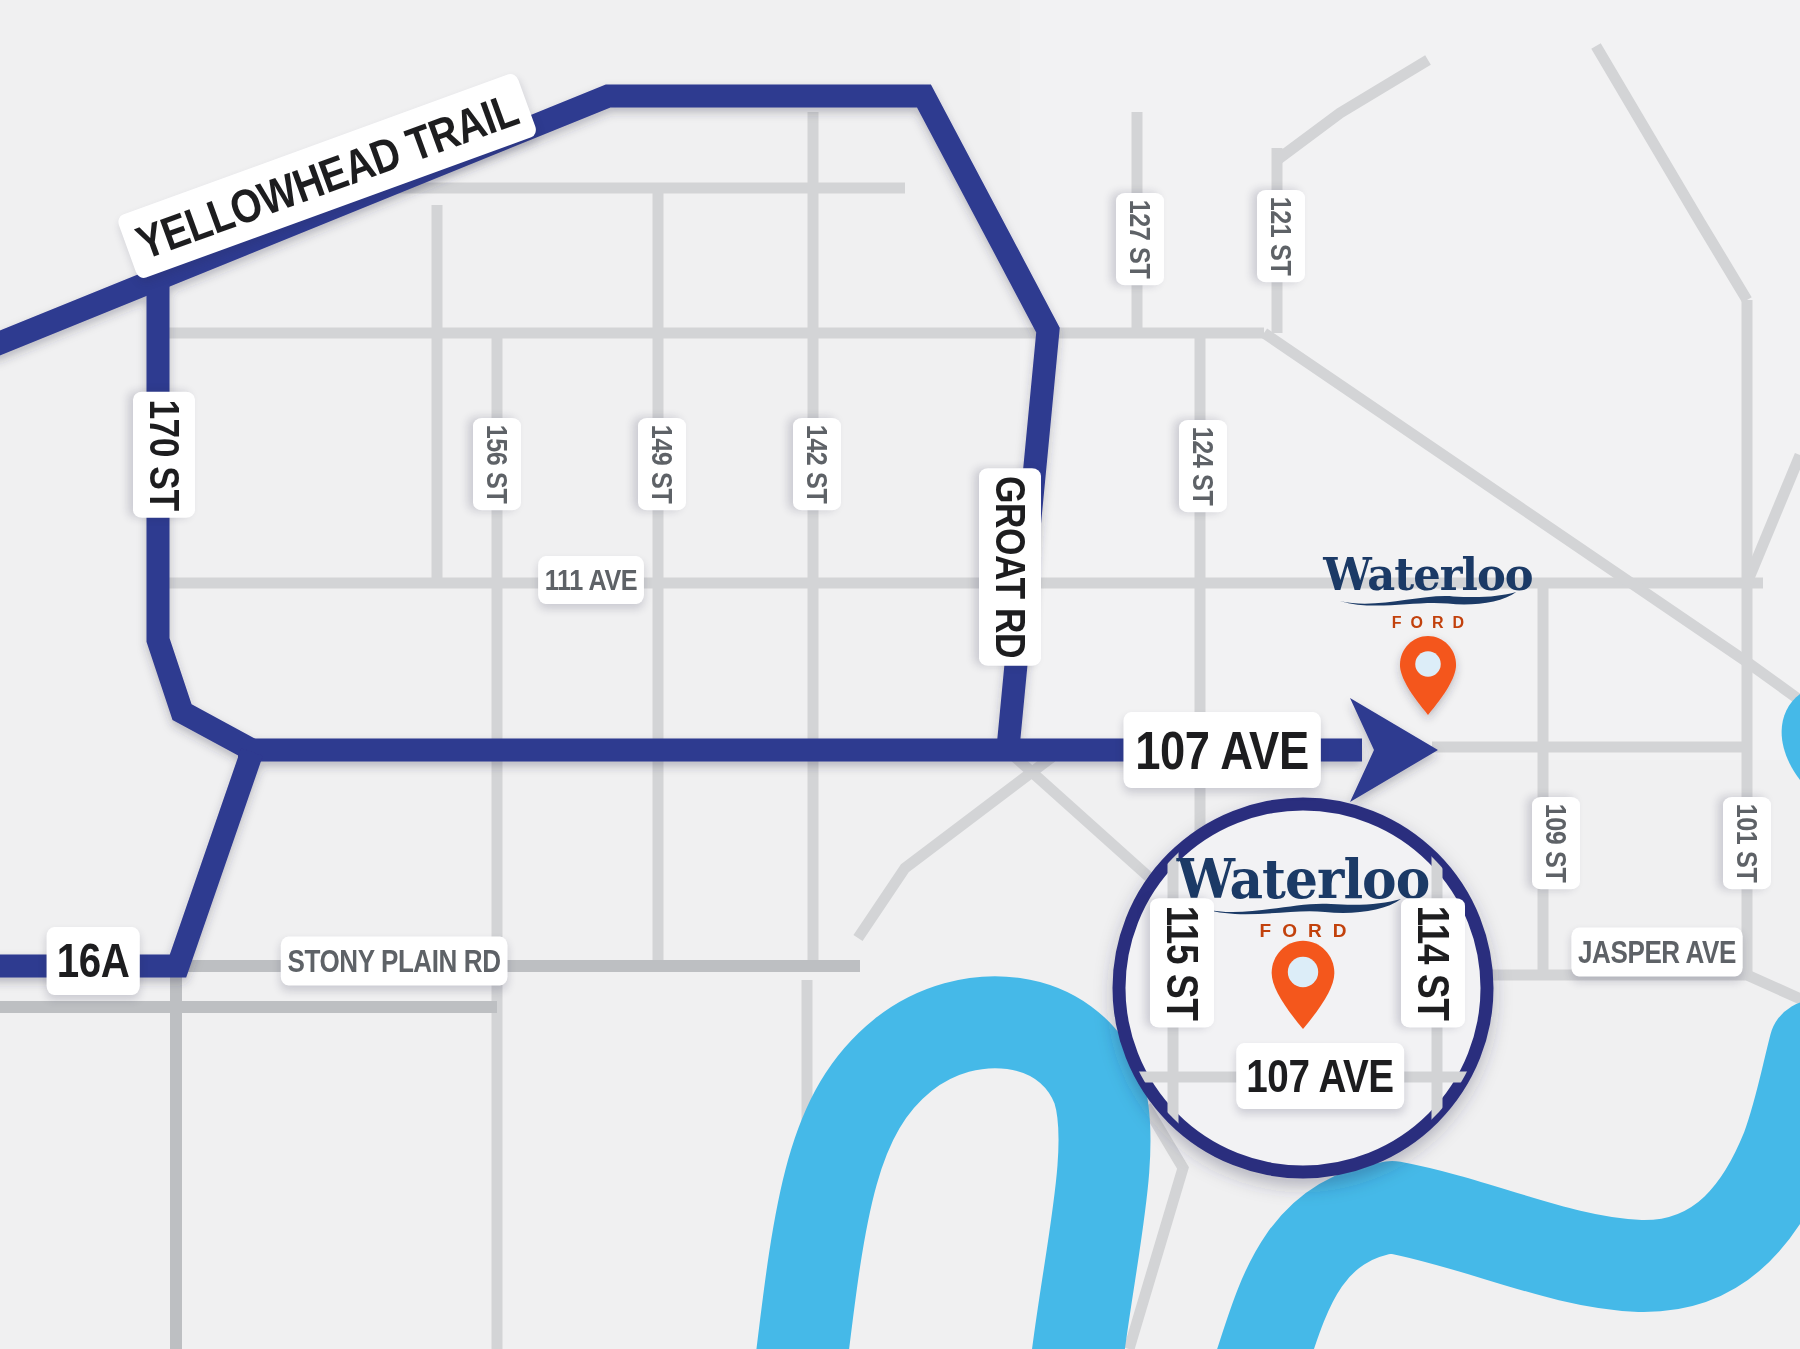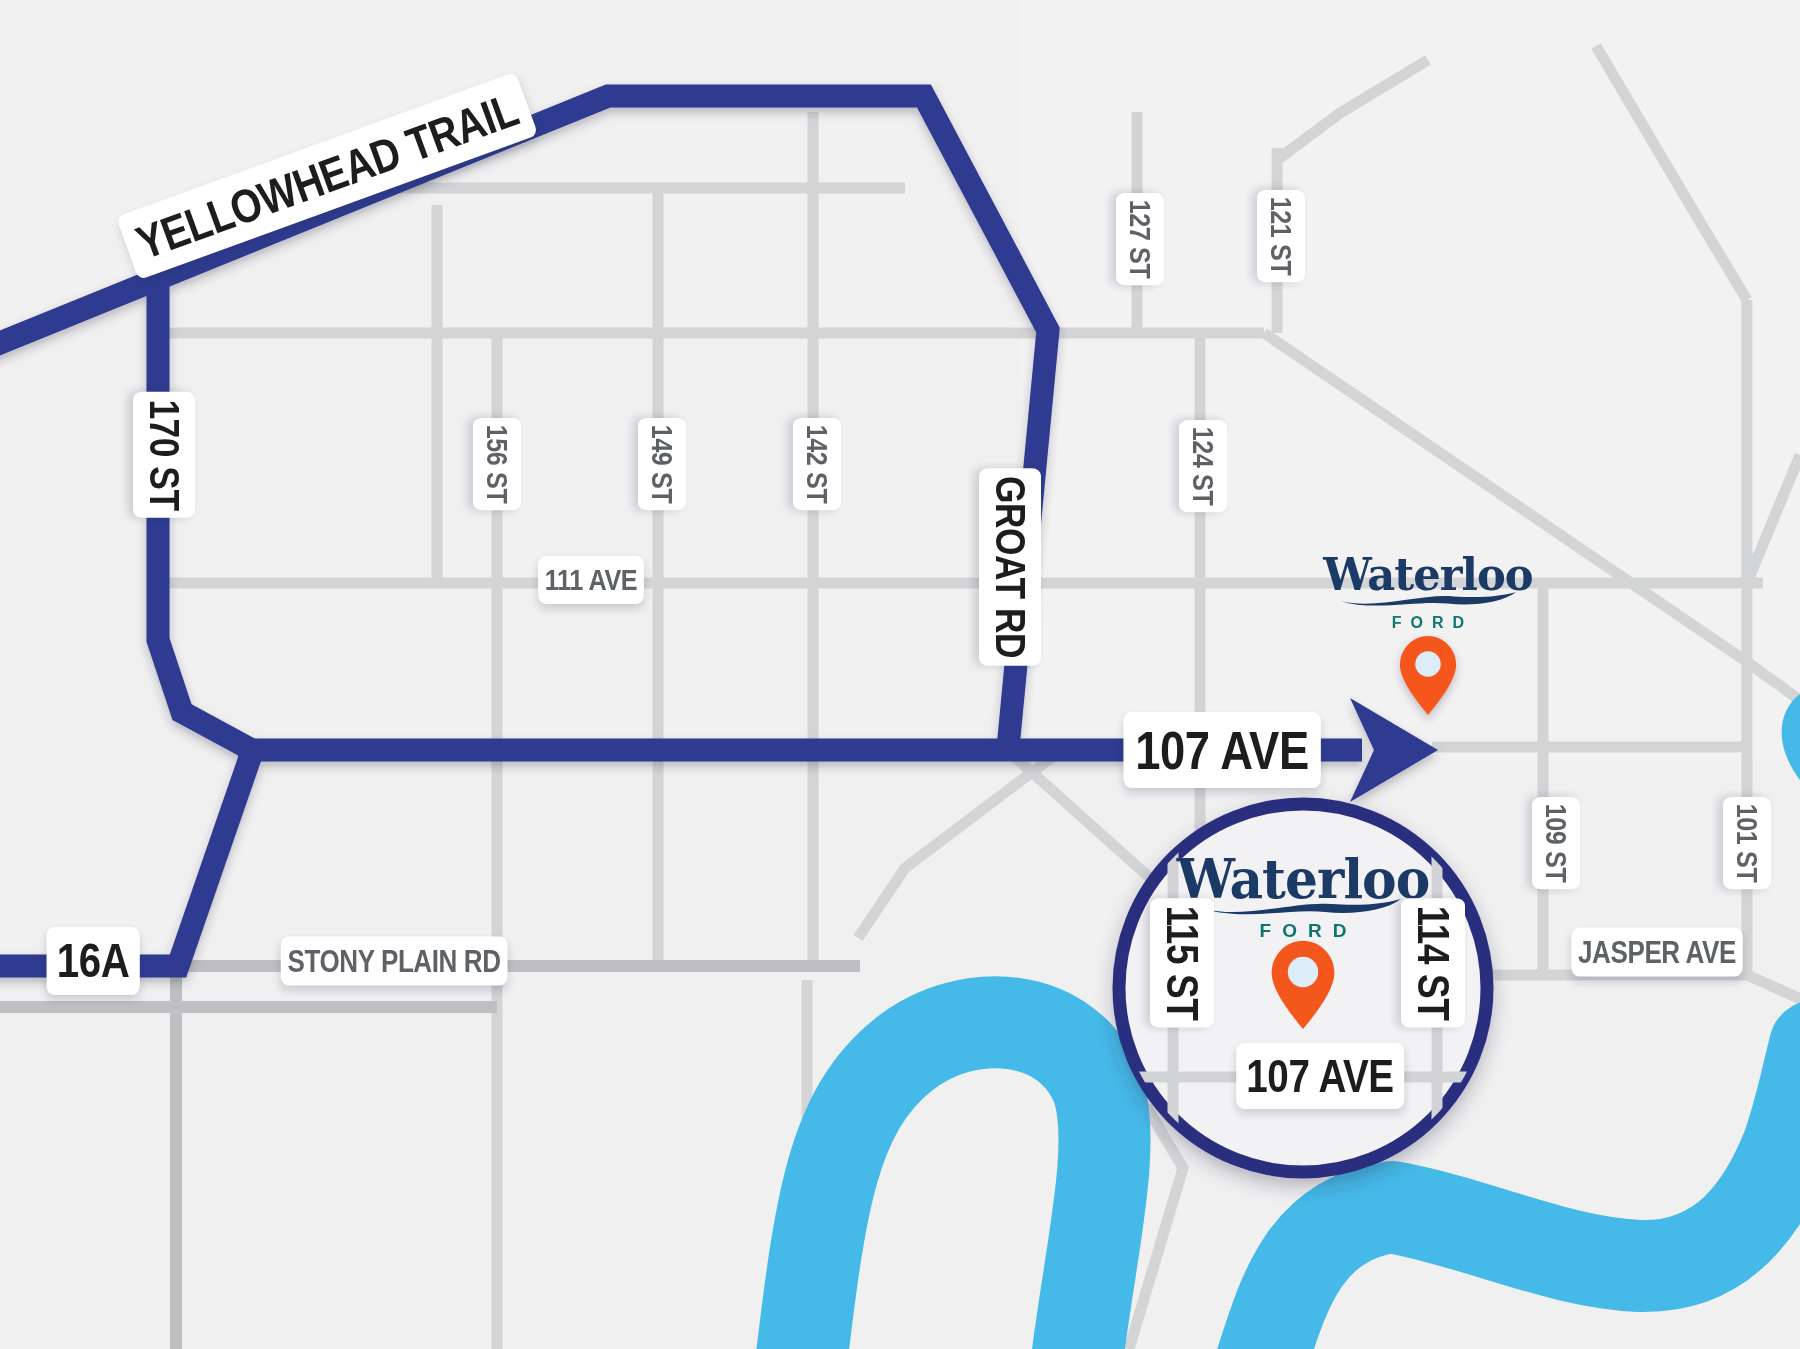--- a/index.html
+++ b/index.html
@@ -28,21 +28,21 @@
   .s48{font-size:48px;padding:10px 12px;}
   .s54{font-size:54px;padding:11px 14px;}
   
   .wordmark{
     position:absolute;transform:translate(-50%,-50%) scaleX(.96);
     font-family:"DejaVu Serif",serif;font-weight:700;color:#1b3a66;
     letter-spacing:-1px;line-height:1;white-space:nowrap;
   }
   .brand{
     position:absolute;transform:translate(-50%,-50%);
-    font-family:"Liberation Sans",sans-serif;font-weight:700;color:#0f766e;
+    font-family:"Liberation Sans",sans-serif;font-weight:700;color:#c2410c;
     line-height:1;white-space:nowrap;
   }
   .wm-main{font-size:45px;}
   .wm-inset{font-size:54px;}
   .br-main{font-size:16px;letter-spacing:9px;padding-left:9px;}
   .br-inset{font-size:19px;letter-spacing:11px;padding-left:11px;}
   .swoosh{position:absolute;transform:translate(-50%,-50%);}
 </style>
 </head>
 <body>

